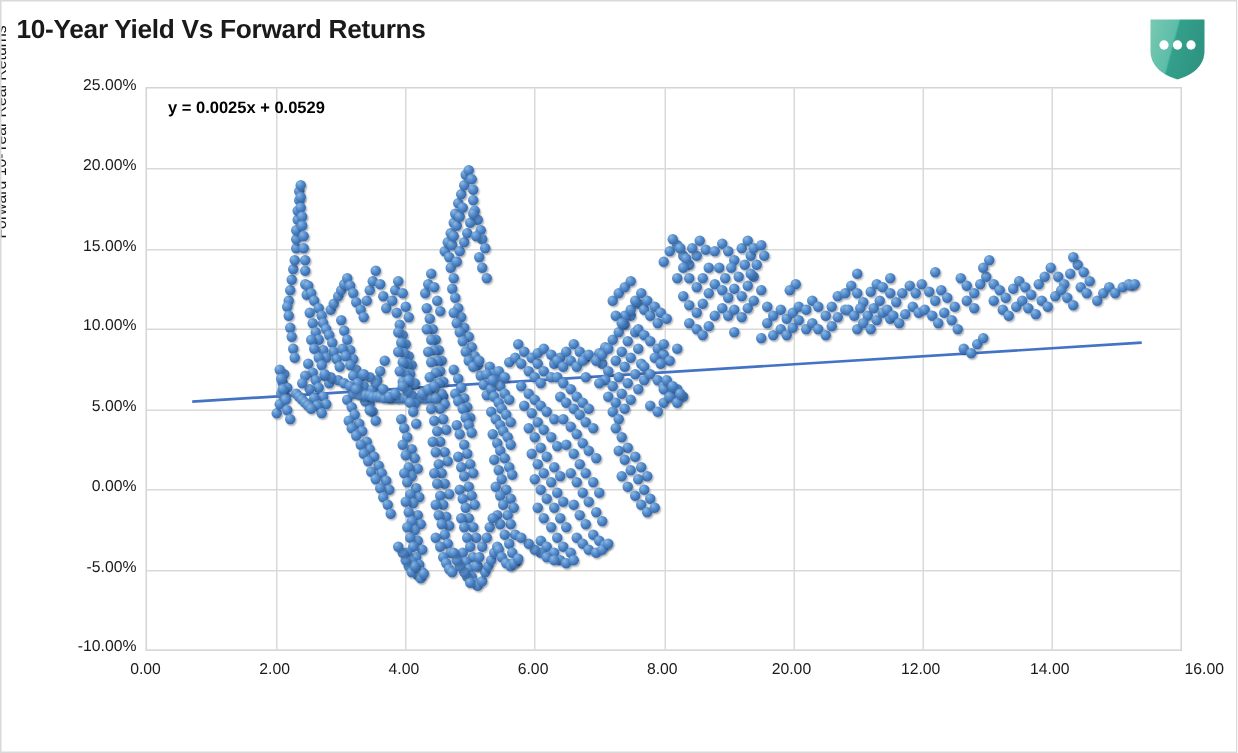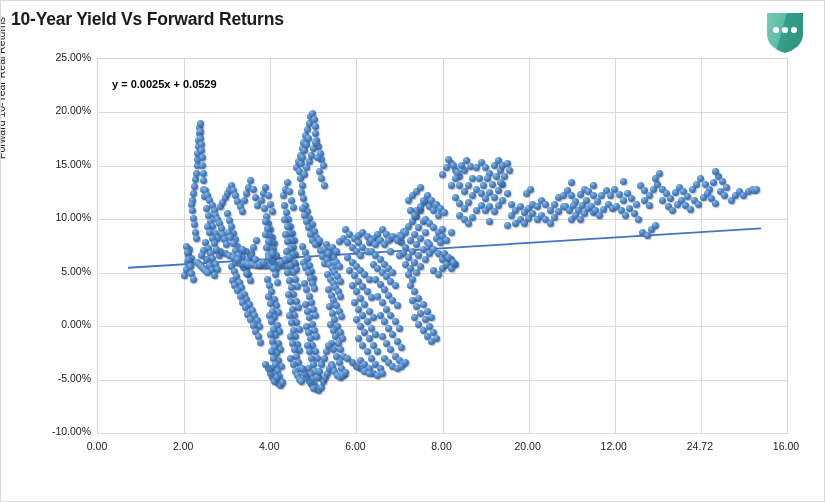--- a/index.html
+++ b/index.html
@@ -27,21 +27,21 @@
   .gridline-v{position:absolute;top:0;bottom:0;width:1px;background:#d9d9d9;}
 
   #points-layer,#trend-layer{position:absolute;left:0;top:0;width:100%;height:100%;
                              overflow:visible;}
   .pt{position:absolute;width:7px;height:7px;border-radius:50%;
       background:radial-gradient(circle at 32% 28%, #8fb8e0 0%, #5a92cf 32%, #3d72b6 62%, #2d5a98 100%);
       box-shadow:0.8px 1px 1.2px rgba(0,0,0,0.30);}
 
   
   #equation{position:absolute;left:14px;top:5px;font-size:11px;font-weight:bold;
-            color:#000;line-height:1.5;margin-top:12px;}
+            color:#000;line-height:1.5;}
   #equation .r2{display:block;text-align:center;padding-right:6px;}
   #ylabels{position:absolute;left:0;top:0;width:825px;height:502px;pointer-events:none;}
   .ytick{position:absolute;font-size:10.5px;color:#1a1a1a;text-align:right;width:62px;}
   .xtick{position:absolute;font-size:10.5px;color:#1a1a1a;text-align:center;width:60px;}
   #y-axis-title{position:absolute;left:-6px;top:158px;font-size:10.5px;color:#1a1a1a;
                 transform:rotate(-90deg);transform-origin:left top;white-space:nowrap;}
   #x-axis-title{position:absolute;left:0;right:0;top:460px;text-align:center;
                 font-size:10.5px;color:#1a1a1a;}
 </style>
 </head>
@@ -1000,21 +1000,21 @@
       <div class="ytick" style="left: 28px; top: 156.857px;">15.00%</div>
       <div class="ytick" style="left: 28px; top: 103.429px;">20.00%</div>
       <div class="ytick" style="left: 28px; top: 50px;">25.00%</div>
       <div class="xtick" style="left: 66px; top: 439px;">0.00</div>
       <div class="xtick" style="left: 152.125px; top: 439px;">2.00</div>
       <div class="xtick" style="left: 238.25px; top: 439px;">4.00</div>
       <div class="xtick" style="left: 324.375px; top: 439px;">6.00</div>
       <div class="xtick" style="left: 410.5px; top: 439px;">8.00</div>
       <div class="xtick" style="left: 496.625px; top: 439px;">20.00</div>
       <div class="xtick" style="left: 582.75px; top: 439px;">12.00</div>
-      <div class="xtick" style="left: 668.875px; top: 439px;">24.72</div>
-      <div class="xtick" style="left: 755px; top: 439px;">16.00</div>
+      <div class="xtick" style="left: 668.875px; top: 439px;">14.00</div>
+      <div class="xtick" style="left: 755px; top: 439px; text-align: right;">16.00</div>
     </div>
 
   <div id="y-axis-title-wrap">
     <div id="y-axis-title">Forward 10-Year Real Returns</div>
   </div>
 
 </div>
 
 </body></html>

